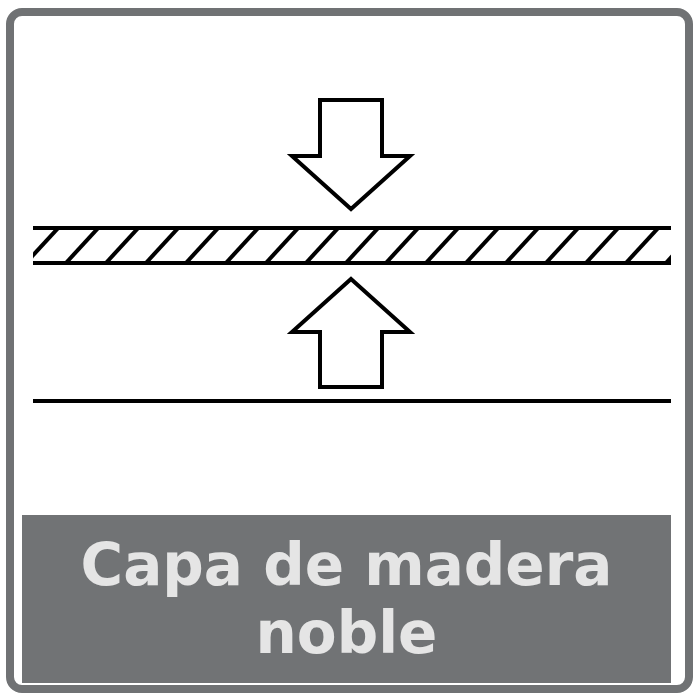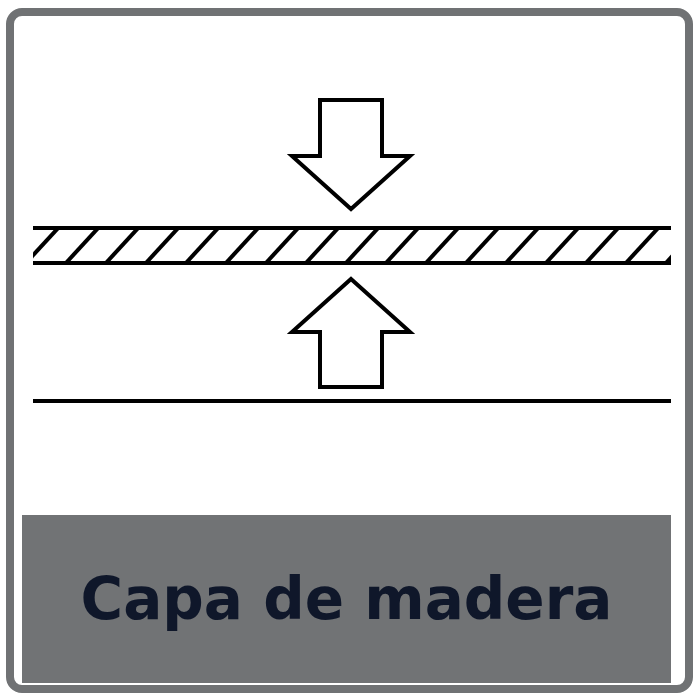--- a/index.html
+++ b/index.html
@@ -8,21 +8,21 @@
       position: absolute; left: 6px; top: 8px; width: 671px; height: 669px;
       border: 8px solid #707274; border-radius: 16px; background: #ffffff;
     }
     .diagram { position: absolute; left: 0; top: 0; width: 700px; height: 700px; }
     .label-box {
       position: absolute; left: 22px; top: 515px; width: 649px; height: 168px;
       background: #717375;
       display: flex; flex-direction: column; align-items: center; justify-content: center;
     }
     .label-line {
-      color: #0f172a; font-family: "DejaVu Sans", sans-serif; font-weight: bold;
+      color: #e5e5e5; font-family: "DejaVu Sans", sans-serif; font-weight: bold;
       font-size: 58px; line-height: 68px; letter-spacing: 0px; white-space: nowrap;
     }
   </style>
 </head>
 <body>
 
 <div class="frame"></div>
 
 <svg class="diagram" viewBox="0 0 700 700" xmlns="http://www.w3.org/2000/svg">
 
@@ -57,13 +57,14 @@
     <line x1="33" y1="263" x2="671" y2="263" stroke="#000000" stroke-width="4"></line>
   </g>
 
   <polygon points="351,279 410,332 382,332 382,387 320,387 320,332 292,332" fill="#ffffff" stroke="#000000" stroke-width="4" stroke-linejoin="miter"></polygon>
 
   <line x1="33" y1="401" x2="671" y2="401" stroke="#000000" stroke-width="4"></line>
 </svg>
 
 <div class="label-box">
   <div class="label-line">Capa de madera</div>
+  <div class="label-line">noble</div>
 </div>
 
 </body></html>

